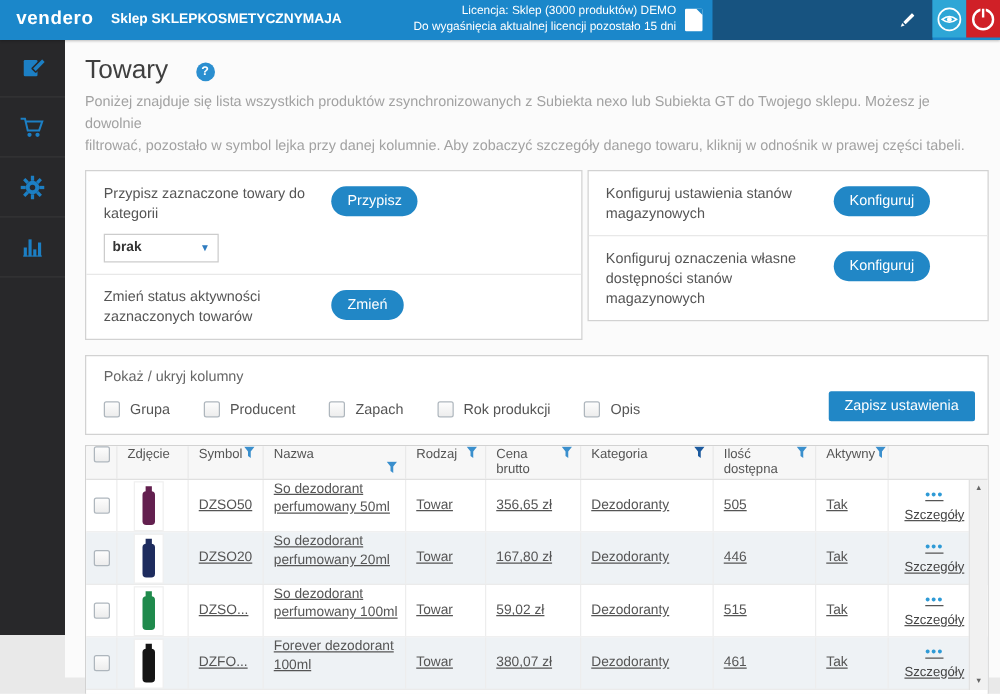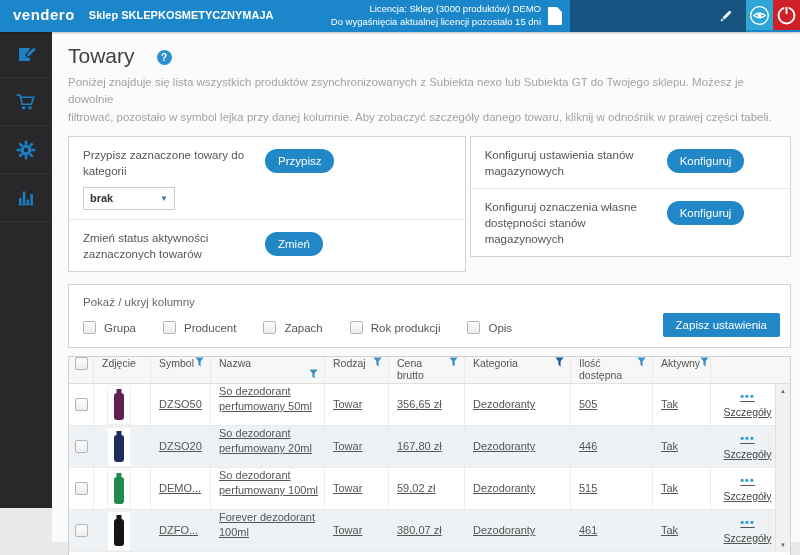--- a/index.html
+++ b/index.html
@@ -359,21 +359,21 @@
     <div class="trow">
       <div class="td c-sel" style="justify-content:center;padding-left:0;">
           <span class="cb"></span>
         </div>
       <div class="td c-img">
           <div class="thumb" style="--c:#1f8a4c">
             <span class="cap"></span>
             <span class="bottle-body"></span>
           </div>
         </div>
-      <div class="td c-sym">DEMO...</div>
+      <div class="td c-sym">DZSO...</div>
       <div class="td c-name">So dezodorant perfumowany 100ml</div>
       <div class="td c-type">Towar</div>
       <div class="td c-price">59,02 zł</div>
       <div class="td c-cat">Dezodoranty</div>
       <div class="td c-qty">515</div>
       <div class="td c-act">Tak</div>
       <div class="td c-det details-cell">
         <span class="dots">•••</span>
         <span class="details-link">Szczegóły</span>
       </div>

